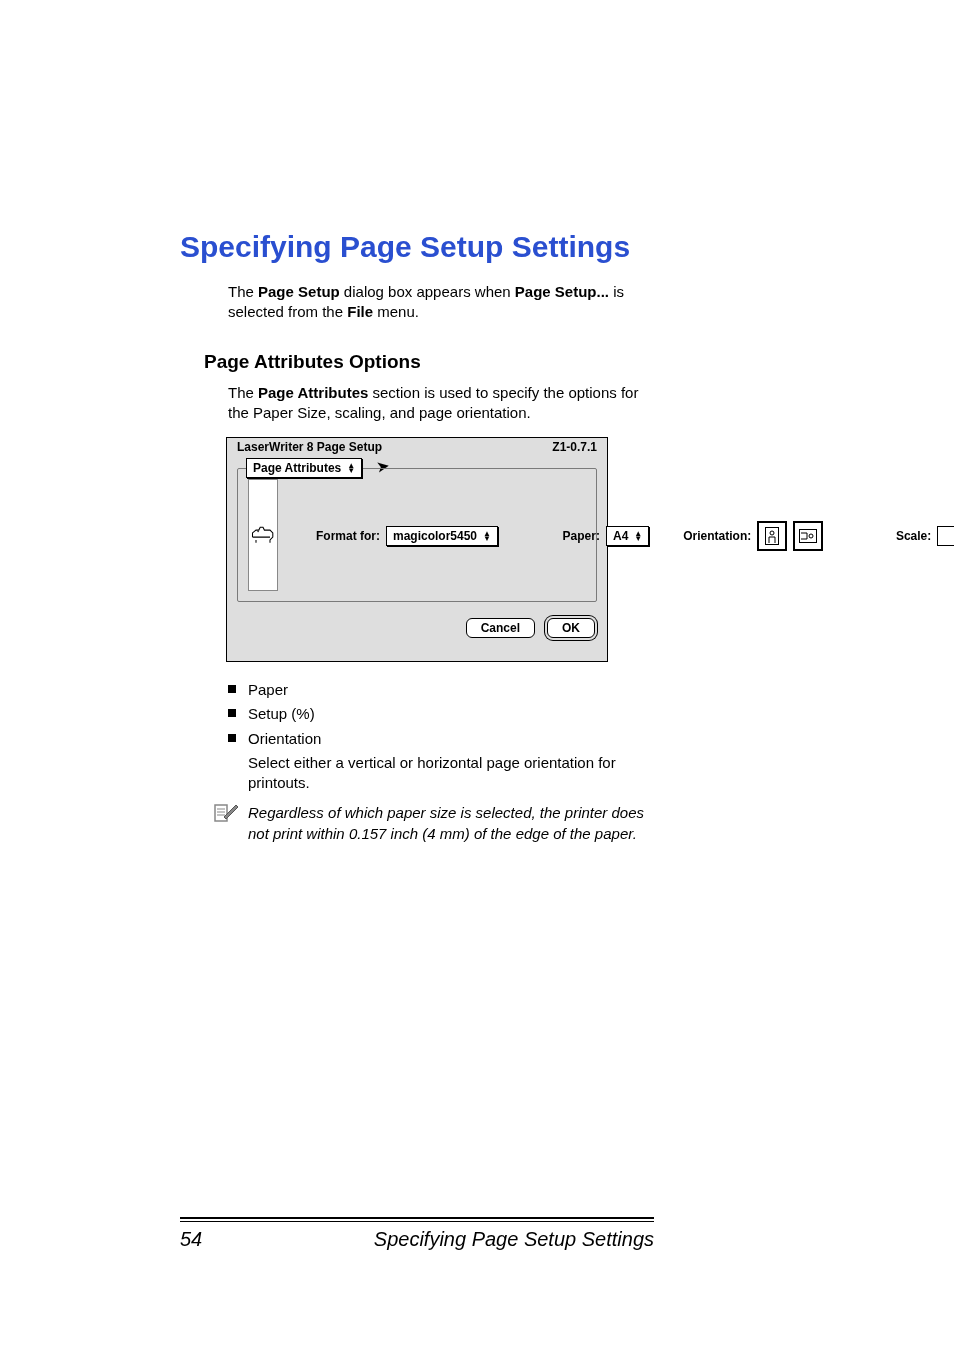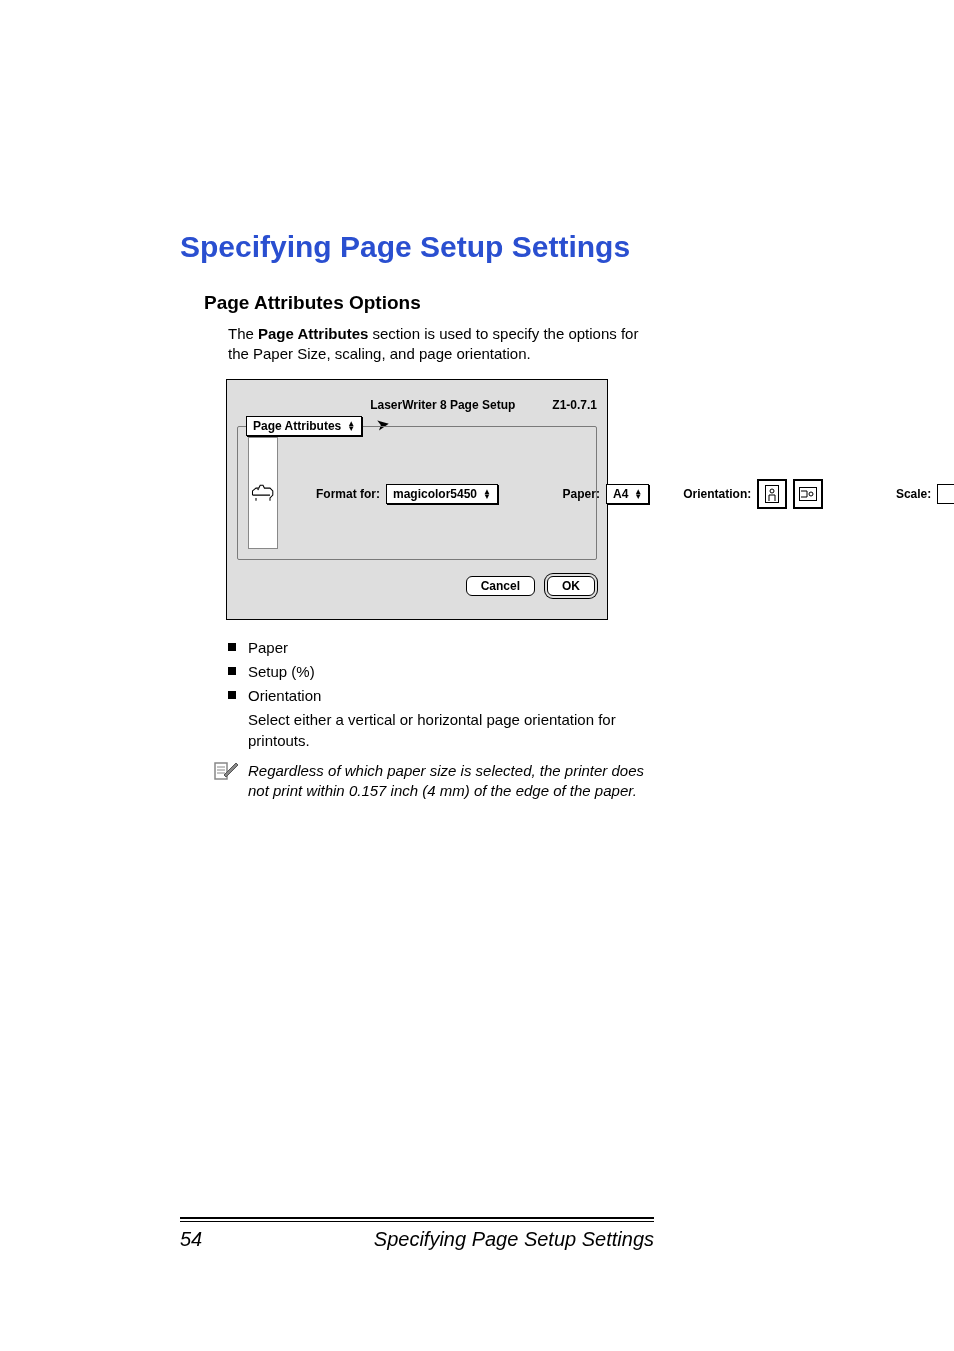--- a/index.html
+++ b/index.html
@@ -41,22 +41,22 @@
   .dialog {
     width: 380px;
     border: 1px solid #000;
     background: #dedede;
     font-family: "Arial", sans-serif;
     font-size: 12px;
     font-weight: bold;
   }
   .dialog-titlebar {
     display: flex;
-    justify-content: flex-end;
-    padding: 18px 10px 2px 10px;
+    justify-content: space-between;
+    padding: 2px 10px 2px 10px;
     gap: 37px;
   }
   .dialog-body {
     position: relative;
     padding: 2px 10px 6px 10px;
   }
   .group {
     position: relative;
     border: 1px solid #7a7a7a;
     border-radius: 2px;
@@ -222,20 +222,23 @@
     transform: rotate(-10deg);
   }
 </style>
 </head>
 <body>
 
 <div class="page">
 
   <h1 class="h1">Specifying Page Setup Settings</h1>
 
+  <p class="body-p">
+    <span>The </span><b>Page Setup</b><span> dialog box appears when </span><b>Page Setup...</b><span> is selected from the </span><b>File</b><span> menu.</span>
+  </p>
 
   <h2 class="h2">Page Attributes Options</h2>
 
   <p class="body-p">
     <span>The </span><b>Page Attributes</b><span> section is used to specify the options for the Paper Size, scaling, and page orientation.</span>
   </p>
 
   <div class="dialog-wrap">
     <div class="dialog">
       <div class="dialog-titlebar">

